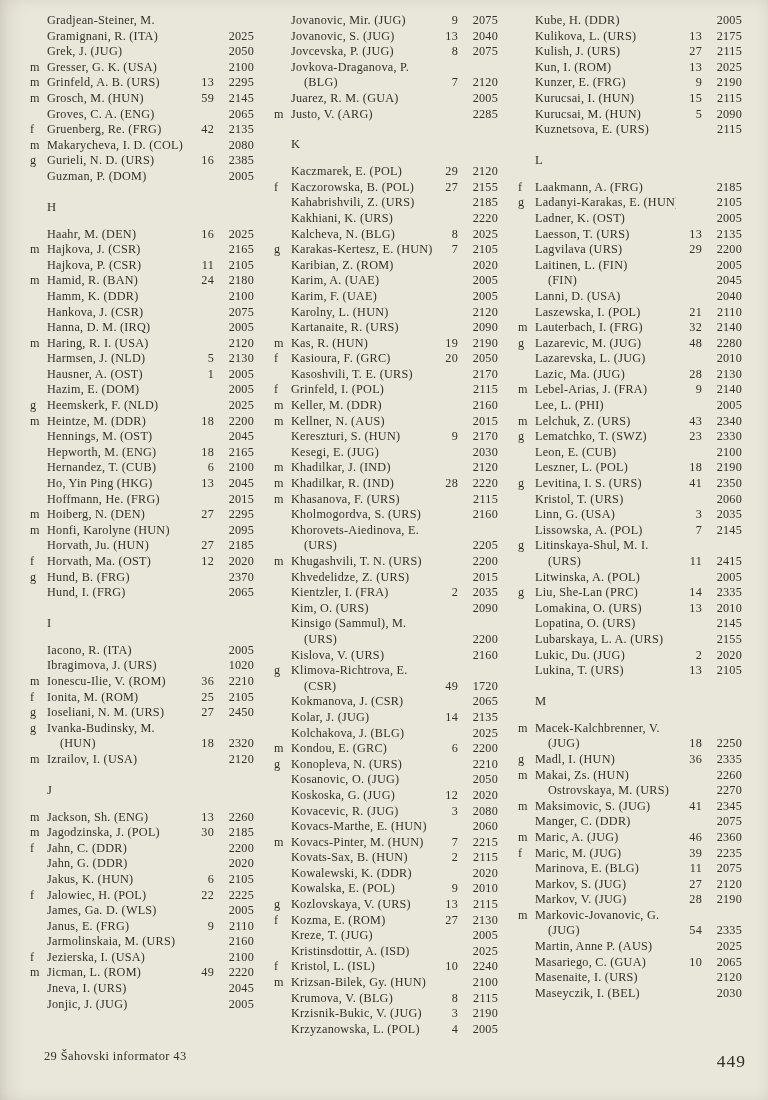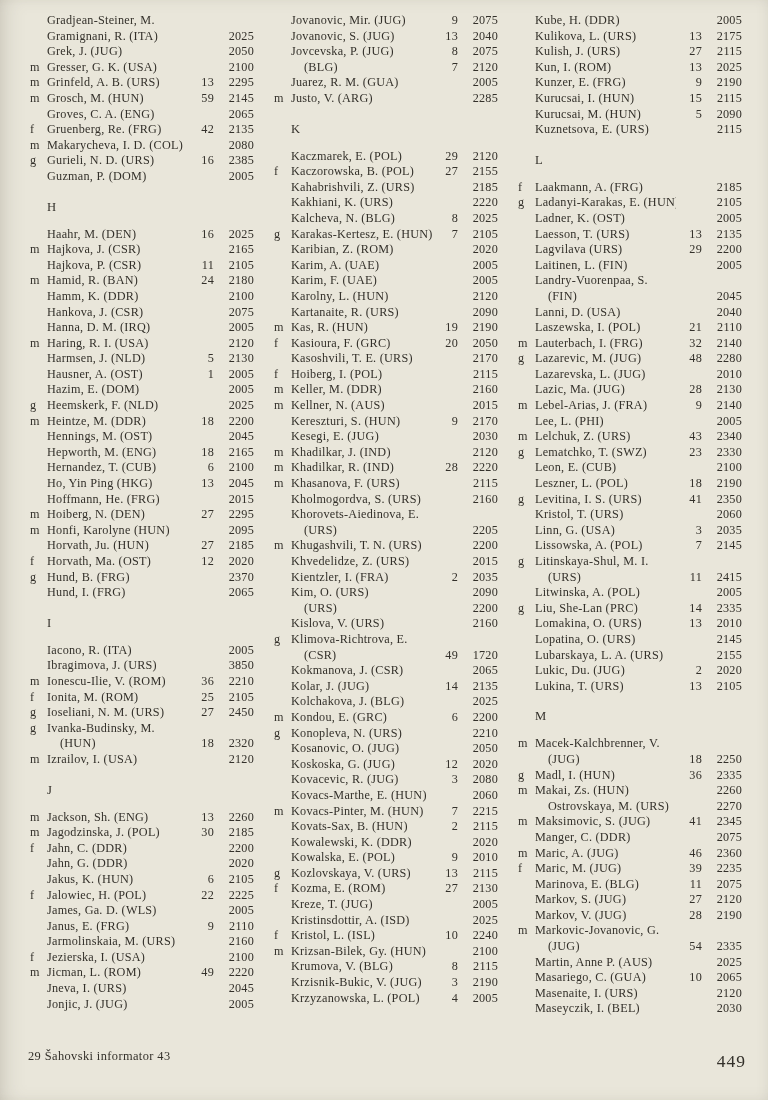--- a/index.html
+++ b/index.html
@@ -12,21 +12,21 @@
   }
   .columns { position:absolute; top:13px; left:30px; display:flex; gap:20px; }
   .col { width:224px; }
   .row { display:flex; align-items:baseline; height:15.6px; font-size:12.2px; letter-spacing:.25px; white-space:nowrap; }
   .p { width:17px; flex:none; }
   .t { flex:1 1 auto; overflow:hidden; }
   .t.ind { padding-left:13px; }
   .g { width:26px; text-align:right; flex:none; }
   .r { width:40px; text-align:right; flex:none; }
   .hdr { font-size:12.6px; margin:15px 0 12px 17px; letter-spacing:.5px; }
-  .footer-left { position:absolute; left:28px; bottom:36px; font-size:12.4px; letter-spacing:.4px;text-align:right; }
+  .footer-left { position:absolute; left:44px; bottom:36px; font-size:12.4px; letter-spacing:.4px;text-align:right; }
   .footer-right { position:absolute; right:22px; bottom:28px; font-size:17.5px; letter-spacing:1px; }
 </style>
 </head>
 <body>
 
 <div class="page">
   <div class="columns" id="cols">
       <div class="col">
         <div class="row">
           <span class="p"></span>
@@ -243,21 +243,21 @@
         <div class="row">
           <span class="p"></span>
           <span class="t">Iacono, R. (ITA)</span>
           <span class="g"></span>
           <span class="r">2005</span>
         </div>
         <div class="row">
           <span class="p"></span>
           <span class="t">Ibragimova, J. (URS)</span>
           <span class="g"></span>
-          <span class="r">3850</span>
+          <span class="r">1020</span>
         </div>
         <div class="row">
           <span class="p">m</span>
           <span class="t">Ionescu-Ilie, V. (ROM)</span>
           <span class="g">36</span>
           <span class="r">2210</span>
         </div>
         <div class="row">
           <span class="p">f</span>
           <span class="t">Ionita, M. (ROM)</span>
@@ -382,20 +382,26 @@
           <span class="r">2040</span>
         </div>
         <div class="row">
           <span class="p"></span>
           <span class="t">Jovcevska, P. (JUG)</span>
           <span class="g">8</span>
           <span class="r">2075</span>
         </div>
         <div class="row">
           <span class="p"></span>
+          <span class="t">Jovkova-Draganova, P.</span>
+          <span class="g"></span>
+          <span class="r"></span>
+        </div>
+        <div class="row">
+          <span class="p"></span>
           <span class="t ind">(BLG)</span>
           <span class="g">7</span>
           <span class="r">2120</span>
         </div>
         <div class="row">
           <span class="p"></span>
           <span class="t">Juarez, R. M. (GUA)</span>
           <span class="g"></span>
           <span class="r">2005</span>
         </div>
@@ -485,21 +491,21 @@
           <span class="r">2050</span>
         </div>
         <div class="row">
           <span class="p"></span>
           <span class="t">Kasoshvili, T. E. (URS)</span>
           <span class="g"></span>
           <span class="r">2170</span>
         </div>
         <div class="row">
           <span class="p">f</span>
-          <span class="t">Hoiberg, I. (POL)</span>
+          <span class="t">Grinfeld, I. (POL)</span>
           <span class="g"></span>
           <span class="r">2115</span>
         </div>
         <div class="row">
           <span class="p">m</span>
           <span class="t">Keller, M. (DDR)</span>
           <span class="g"></span>
           <span class="r">2160</span>
         </div>
         <div class="row">
@@ -575,20 +581,26 @@
           <span class="r">2035</span>
         </div>
         <div class="row">
           <span class="p"></span>
           <span class="t">Kim, O. (URS)</span>
           <span class="g"></span>
           <span class="r">2090</span>
         </div>
         <div class="row">
           <span class="p"></span>
+          <span class="t">Kinsigo (Sammul), M.</span>
+          <span class="g"></span>
+          <span class="r"></span>
+        </div>
+        <div class="row">
+          <span class="p"></span>
           <span class="t ind">(URS)</span>
           <span class="g"></span>
           <span class="r">2200</span>
         </div>
         <div class="row">
           <span class="p"></span>
           <span class="t">Kislova, V. (URS)</span>
           <span class="g"></span>
           <span class="r">2160</span>
         </div>
@@ -815,26 +827,20 @@
           <span class="p"></span>
           <span class="t">Lagvilava (URS)</span>
           <span class="g">29</span>
           <span class="r">2200</span>
         </div>
         <div class="row">
           <span class="p"></span>
           <span class="t">Laitinen, L. (FIN)</span>
           <span class="g"></span>
           <span class="r">2005</span>
-        </div>
-        <div class="row">
-          <span class="p"></span>
-          <span class="t">Landry-Vuorenpaa, S.</span>
-          <span class="g"></span>
-          <span class="r"></span>
         </div>
         <div class="row">
           <span class="p"></span>
           <span class="t ind">(FIN)</span>
           <span class="g"></span>
           <span class="r">2045</span>
         </div>
         <div class="row">
           <span class="p"></span>
           <span class="t">Lanni, D. (USA)</span>

